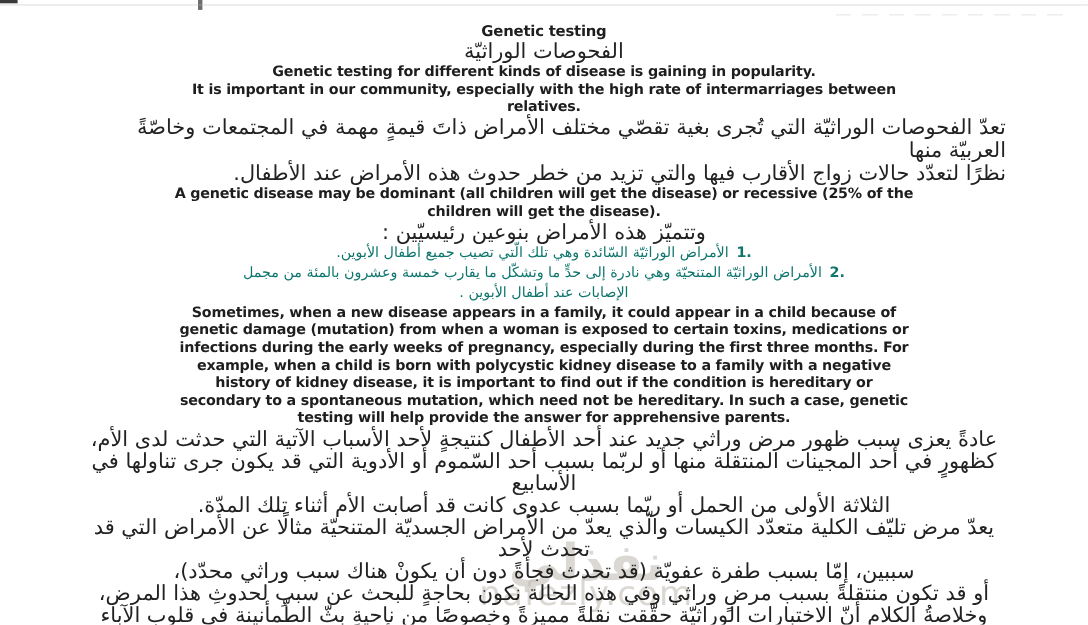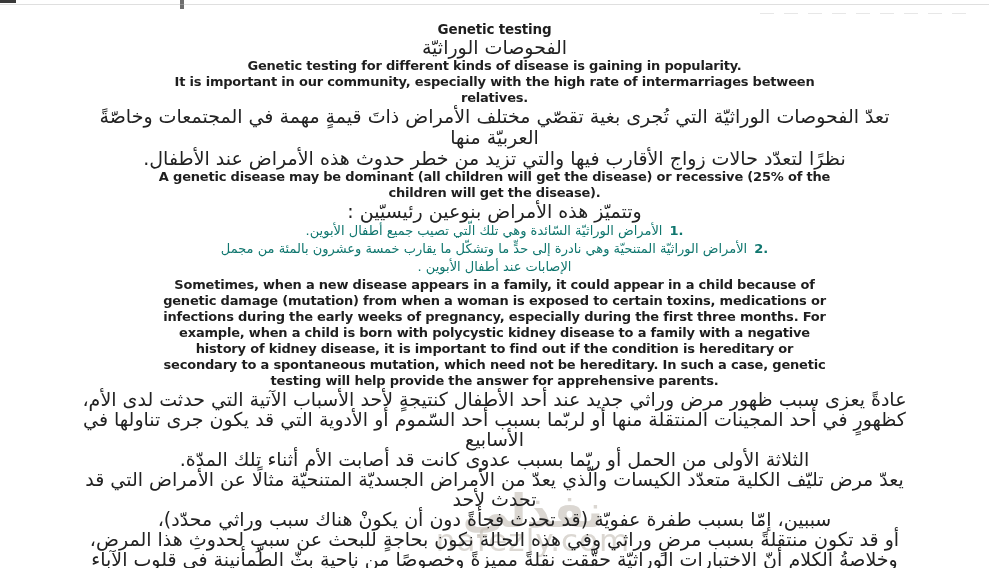--- a/index.html
+++ b/index.html
@@ -30,21 +30,21 @@
     letter-spacing:-0.2px;color:#1e1e1e;
   }
   .title{font-size:13.5px;line-height:16px;margin-bottom:9px;}
   .ar{
     direction:rtl;font-size:19px;line-height:20px;
     font-weight:400;color:#222;
   }
   .subtitle{line-height:21px;margin-bottom:3px;}
   .mb10{margin-bottom:10px;} .mb8{margin-bottom:8px;} .mb5{margin-bottom:5px;} .mb4{margin-bottom:4px;}
   .mb2{margin-bottom:2px;} .mb1{margin-bottom:1px;}
-  .ar-intro{line-height:21px;}
+  .ar-intro{line-height:21px;text-align:right;}
   .types-heading{line-height:21px;}
 
   .olist{direction:rtl;text-align:center;}
   .list-item{direction:rtl;font-size:13px;line-height:18px;color:#0f766e;}
   .li-num{direction:ltr;unicode-bidi:isolate;font-weight:700;margin-left:7px;}
   .li-text{white-space:pre-line;}
 
   .watermark{
     position:absolute;z-index:0;
     left:408px;top:486px;width:250px;

